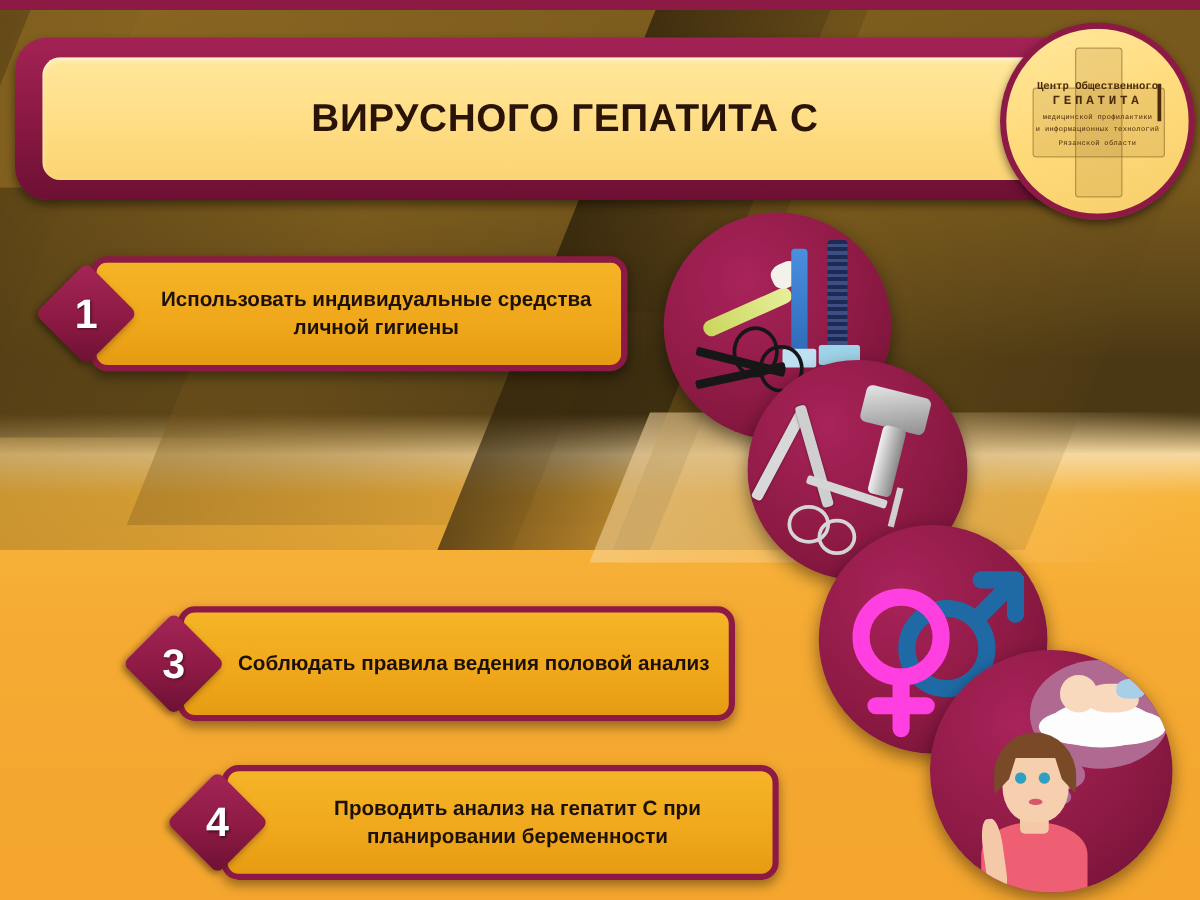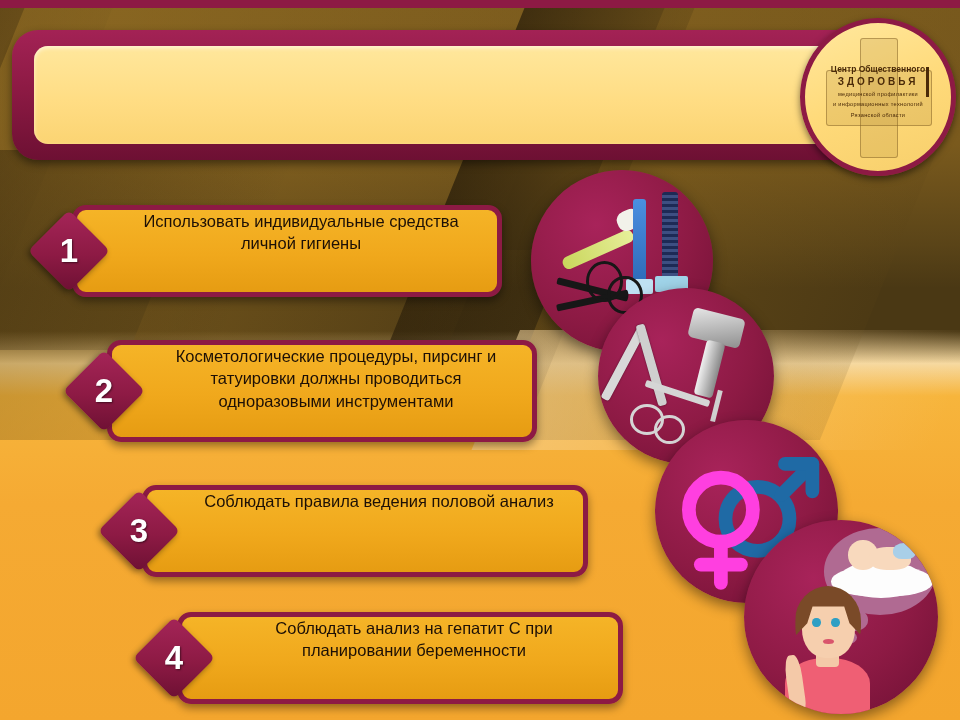--- a/index.html
+++ b/index.html
@@ -138,20 +138,21 @@
     border: 1px solid rgba(130,95,35,.5);
     border-radius: 3px;
   }
   .lc-v { left: 34px; top: 0; width: 36px; height: 118px; }
   .lc-h { left: 0; top: 32px; width: 104px; height: 54px; }
   .logo-text {
     position: absolute;
     left: 0; right: 0; top: 42px;
     text-align: center;
     color: #4a2a08;
+    font-family: Liberation Mono, monospace;
   }
   .logo-t1 { font-size: 8.5px; font-weight: bold; line-height: 1.1; }
   .logo-t2 {
     font-size: 10px; font-weight: bold; letter-spacing: 3px;
     line-height: 1.3; margin-top: 1px;
   }
   .logo-t3 { font-size: 5.6px; line-height: 1.45; letter-spacing: .3px; margin-top: 2px; }
   .logo-bar {
     position: absolute;
     right: 22px; top: 44px;
@@ -347,22 +348,24 @@
     text-shadow: 1px 1px 2px rgba(0,0,0,.5);
   }
   .step-card {
     position: absolute;
     left: 32px; top: 0;
     background: linear-gradient(180deg, #f5b427 0%, #f0a81c 55%, #e69c12 100%);
     border: 5px solid #8d1a44;
     border-radius: 14px;
     box-shadow: 0 4px 9px rgba(0,0,0,.4);
     display: flex;
+    align-items: center;
     justify-content: center;
     box-sizing: border-box;
+    font-weight: bold;
   }
   .step-text {
     color: #1d1006;
     font-size: 16.5px;
     line-height: 1.35;
     text-align: center;
     padding: 0 14px 0 42px;
   }
 
   #step-1 { left: 40px; top: 205px; width: 462px; height: 92px; }
@@ -384,32 +387,33 @@
   <div class="bg-band band-b"></div>
   <div class="bg-band band-c"></div>
   <div class="bg-band band-d"></div>
   <div class="bg-band band-e"></div>
   <div class="bg-band band-f"></div>
   <div class="bg-band band-g"></div>
   <div class="bg-strip-top"></div>
 
   <div class="title-frame">
     <div class="title-inner">
+      <div class="title-line">ВИРУСНОГО ГЕПАТИТА С</div>
     </div>
   </div>
 
   <div class="logo">
     <div class="logo-cross">
       <span class="lc-v"></span>
       <span class="lc-h"></span>
     </div>
     <div class="logo-bar"></div>
     <div class="logo-text">
       <div class="logo-t1">Центр Общественного</div>
-      <div class="logo-t2">ЗДОРОВЬЯ</div>
+      <div class="logo-t2">ГЕПАТИТА</div>
       <div class="logo-t3">медицинской профилактики</div>
       <div class="logo-t3">и информационных технологий</div>
       <div class="logo-t3">Рязанской области</div>
     </div>
   </div>
 
   <div class="circle" id="circle-1">
     <div class="tool t-brush-handle"></div>
     <div class="tool t-brush-head"></div>
     <div class="tool t-razor1"></div>
@@ -475,37 +479,30 @@
   </div>
 
   <div class="step" id="step-1">
     <div class="step-card">
       <div class="step-text">Использовать индивидуальные средства личной гигиены</div>
     </div>
     <div class="step-diamond"></div>
     <div class="step-num">1</div>
   </div>
 
-  <div class="step" id="step-2">
-    <div class="step-card">
-      <div class="step-text">Косметологические процедуры, пирсинг и татуировки должны проводиться одноразовыми инструментами</div>
-    </div>
-    <div class="step-diamond"></div>
-    <div class="step-num">2</div>
-  </div>
 
   <div class="step" id="step-3">
     <div class="step-card">
       <div class="step-text">Соблюдать правила ведения половой анализ</div>
     </div>
     <div class="step-diamond"></div>
     <div class="step-num">3</div>
   </div>
 
   <div class="step" id="step-4">
     <div class="step-card">
-      <div class="step-text">Соблюдать анализ на гепатит С при планировании беременности</div>
+      <div class="step-text">Проводить анализ на гепатит С при планировании беременности</div>
     </div>
     <div class="step-diamond"></div>
     <div class="step-num">4</div>
   </div>
 
 </div>
 
 </body></html>

